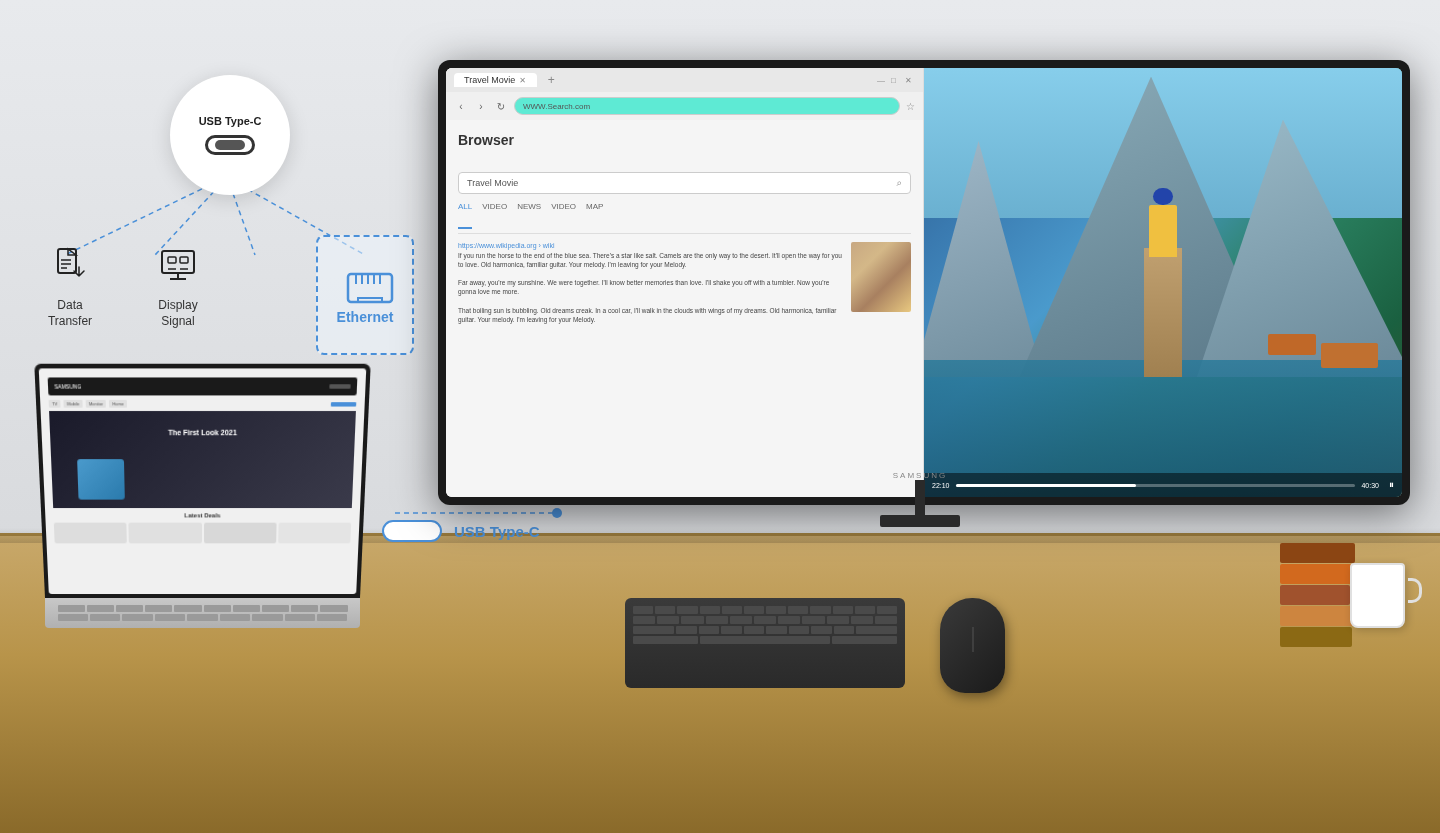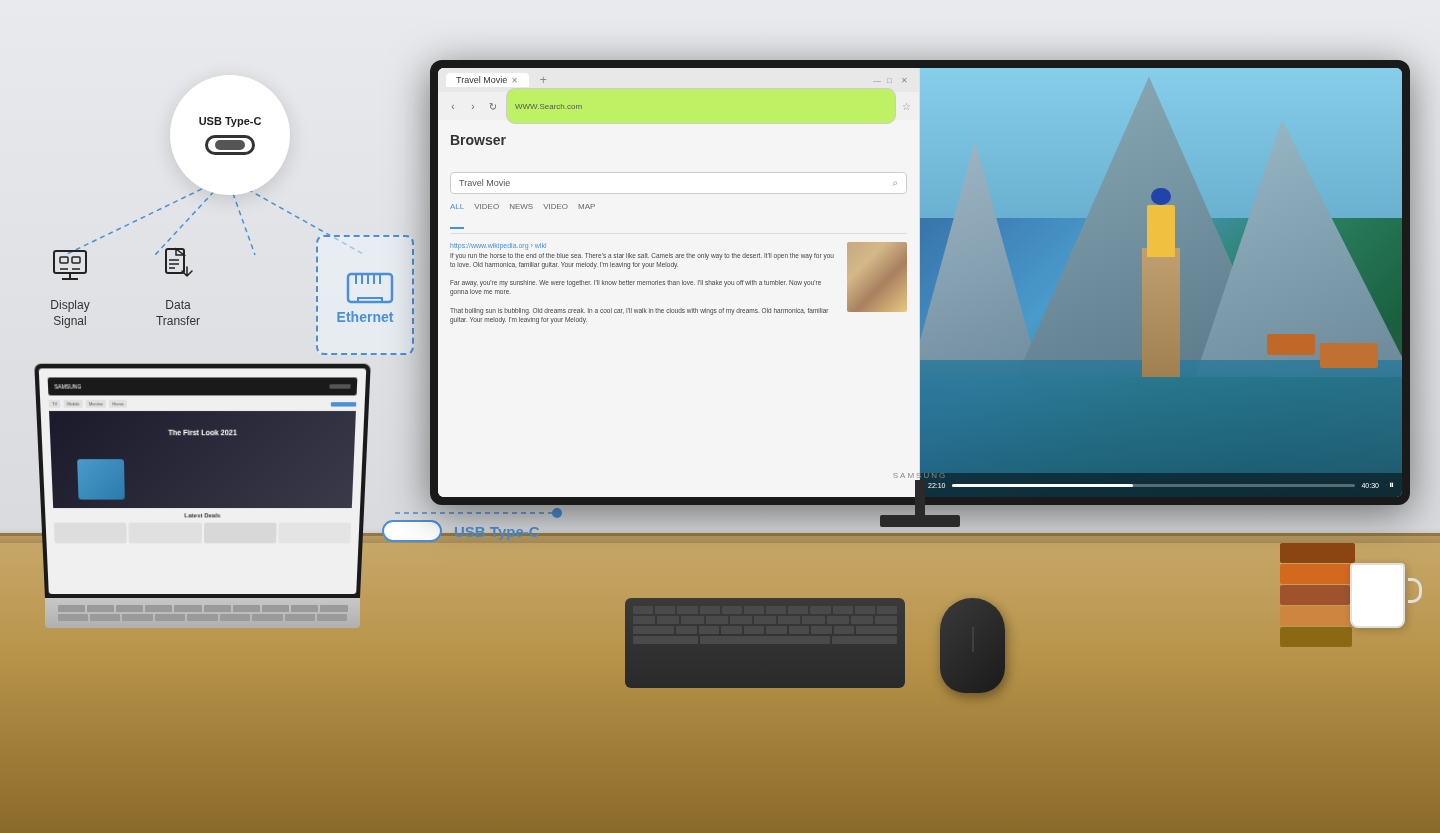--- a/index.html
+++ b/index.html
@@ -189,21 +189,21 @@
       position: absolute;
       top: 60px;
       left: 430px;
       right: 30px;
       height: 500px;
     }
 
     .monitor-screen-outer {
       position: absolute;
       top: 0;
-      left: 0;
+      left: 8px;
       right: 0;
       height: 445px;
       background: #1a1a1a;
       border-radius: 12px;
       padding: 8px;
       box-shadow: 0 8px 40px rgba(0,0,0,0.5);
     }
 
     .monitor-screen {
       width: 100%;
@@ -274,22 +274,22 @@
       height: 14px;
       color: #666;
       font-size: 10px;
       display: flex;
       align-items: center;
       justify-content: center;
     }
 
     .address-bar {
       flex: 1;
-      height: 36px;
-      background: #bef264;
+      height: 18px;
+      background: #5eead4;
       border: 1px solid #ccc;
       border-radius: 9px;
       padding: 0 8px;
       font-size: 8px;
       color: #555;
       display: flex;
       align-items: center;
     }
 
     .browser-content {
@@ -705,46 +705,46 @@
   <div class="usb-bubble-title">USB Type-C</div>
   <div class="usb-c-icon"></div>
 </div>
 
 <div class="features-row">
 
 
   <div class="feature-item">
     <div class="feature-icon">
       <svg viewBox="0 0 40 40" fill="none">
+        <rect x="8" y="4" width="18" height="24" rx="2" stroke="#222" stroke-width="2"></rect>
+        <path d="M18 4v6h8L18 4z" stroke="#222" stroke-width="1.5" fill="none"></path>
+        <line x1="11" y1="15" x2="21" y2="15" stroke="#222" stroke-width="1.5"></line>
+        <line x1="11" y1="19" x2="21" y2="19" stroke="#222" stroke-width="1.5"></line>
+        <line x1="11" y1="23" x2="17" y2="23" stroke="#222" stroke-width="1.5"></line>
+        <path d="M24 26l5 5m0 0l5-5m-5 5V22" stroke="#222" stroke-width="1.5" stroke-linecap="round"></path>
+      </svg>
+    </div>
+    <div class="feature-label">
+      <span>Data</span><br><span>Transfer</span>
+    </div>
+  </div>
+
+  <div class="feature-item">
+    <div class="feature-icon">
+      <svg viewBox="0 0 40 40" fill="none">
         <rect x="4" y="6" width="32" height="22" rx="2" stroke="#222" stroke-width="2"></rect>
         <line x1="20" y1="28" x2="20" y2="34" stroke="#222" stroke-width="2"></line>
         <line x1="12" y1="34" x2="28" y2="34" stroke="#222" stroke-width="2"></line>
         <rect x="10" y="12" width="8" height="6" rx="1" stroke="#222" stroke-width="1.5" fill="none"></rect>
         <rect x="22" y="12" width="8" height="6" rx="1" stroke="#222" stroke-width="1.5" fill="none"></rect>
         <path d="M10 24h8M22 24h8" stroke="#222" stroke-width="1.5"></path>
       </svg>
     </div>
     <div class="feature-label">
       <span>Display</span><br><span>Signal</span>
-    </div>
-  </div>
-
-  <div class="feature-item">
-    <div class="feature-icon">
-      <svg viewBox="0 0 40 40" fill="none">
-        <rect x="8" y="4" width="18" height="24" rx="2" stroke="#222" stroke-width="2"></rect>
-        <path d="M18 4v6h8L18 4z" stroke="#222" stroke-width="1.5" fill="none"></path>
-        <line x1="11" y1="15" x2="21" y2="15" stroke="#222" stroke-width="1.5"></line>
-        <line x1="11" y1="19" x2="21" y2="19" stroke="#222" stroke-width="1.5"></line>
-        <line x1="11" y1="23" x2="17" y2="23" stroke="#222" stroke-width="1.5"></line>
-        <path d="M24 26l5 5m0 0l5-5m-5 5V22" stroke="#222" stroke-width="1.5" stroke-linecap="round"></path>
-      </svg>
-    </div>
-    <div class="feature-label">
-      <span>Data</span><br><span>Transfer</span>
     </div>
   </div>
 </div>
 
 <div class="ethernet-box">
   <div class="ethernet-icon">
     <svg viewBox="0 0 60 40" fill="none" width="60" height="40">
 
       <rect x="8" y="8" width="44" height="28" rx="3" stroke="#4a90d9" stroke-width="2.5" fill="none"></rect>
 

